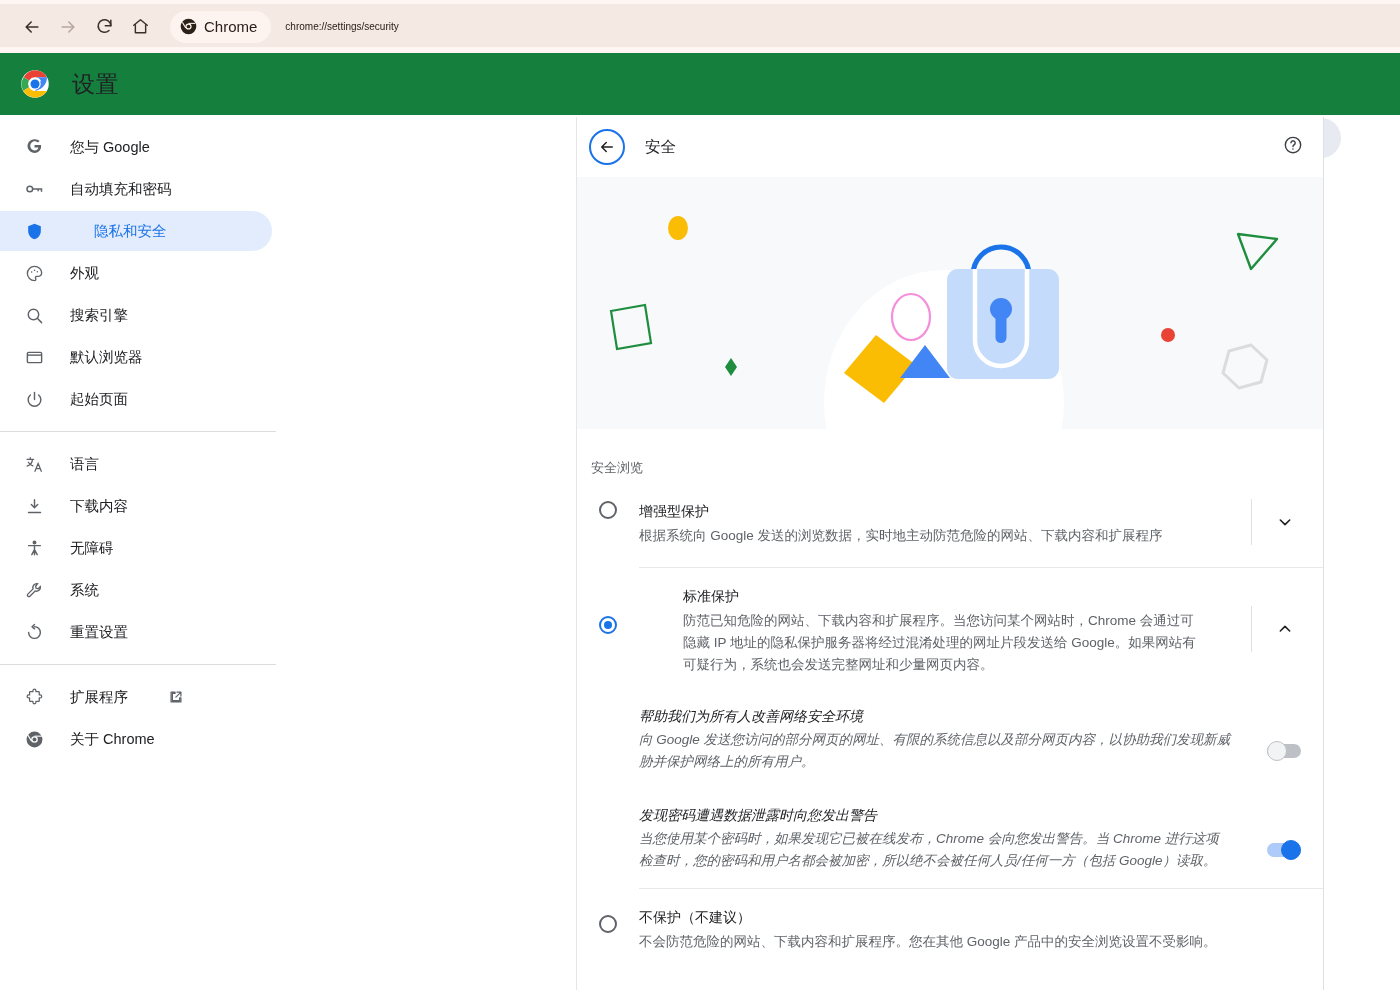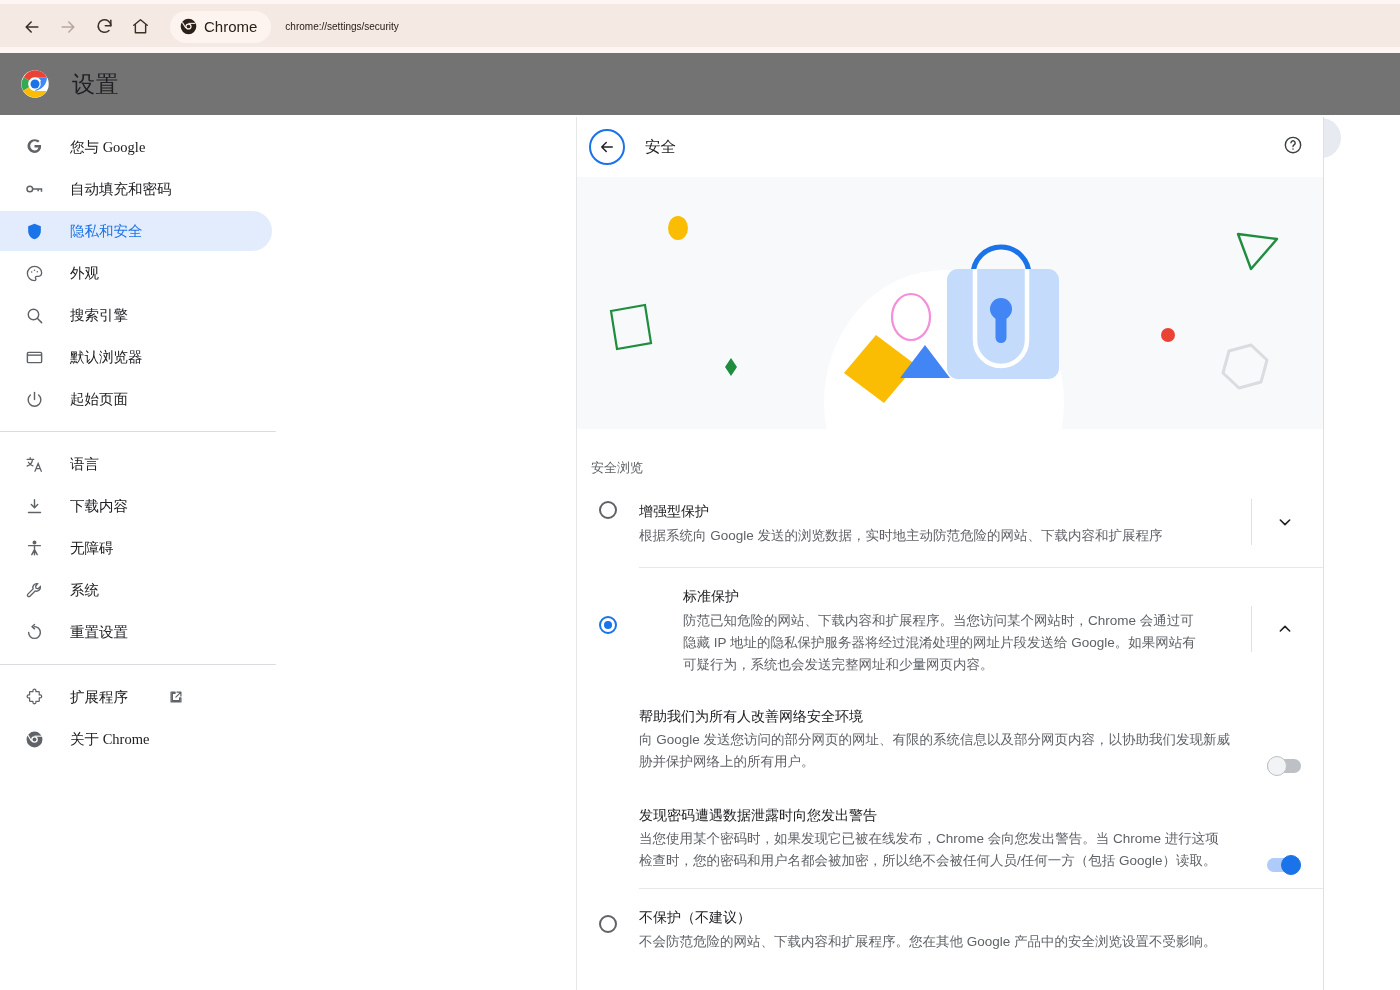--- a/index.html
+++ b/index.html
@@ -56,21 +56,21 @@
   .omnibox-url {
     font-size: 10px; color: #2b2119;
     margin-left: 14px; white-space: nowrap;
   }
 
   
   .settings-header {
     position: absolute; left: 0; top: 53px;
     width: 1400px; height: 62px;
     display: flex; align-items: center;
-    background: #737373;
+    background: #15803d;
   }
   .brand {
     display: flex; align-items: center; gap: 22px;
     padding-left: 20px; width: 576px;
   }
   .brand-title {
     font-size: 23px; color: #202124; font-weight: 400;
     letter-spacing: 0.5px;
   }
   .search-wrap {
@@ -98,34 +98,33 @@
   }
   .nav-item {
     display: flex; align-items: center;
     height: 40px;
     margin: 2px 0;
     padding-left: 24px;
     gap: 26px;
     border-radius: 0 20px 20px 0;
     width: 272px;
     cursor: pointer;
-    font-family: Liberation Serif, serif;
   }
   .nav-item .nav-icon {
     width: 20px; height: 20px;
     display: flex; align-items: center; justify-content: center;
     flex: 0 0 20px;
     color: #5f6368;
   }
   .nav-item .nav-label {
     font-size: 14.5px; color: #202124;
     white-space: nowrap;
   }
   .nav-item.selected { background: #e3ecfd; }
-  .nav-item.selected .nav-label { color: #1a73e8; }
+  .nav-item.selected .nav-label { color: #1a73e8; margin-left: 24px; }
   .nav-item.selected .nav-icon { color: #1a73e8; }
   .nav-divider {
     height: 1px; background: #dadce0;
     margin: 12px 0 12px 0; width: 276px;
   }
   .ext-link-icon { margin-left: 14px; color: #5f6368; display:flex; }
 
   
   .content {
     position: absolute; left: 576px; top: 117px;
@@ -208,23 +207,24 @@
     transform: translateY(-50%);
     width: 24px; height: 24px;
     display: flex; align-items: center; justify-content: center;
     cursor: pointer;
   }
   .hr {
     height: 1px; background: #e8e8e8;
     margin-left: 62px; margin-right: 0;
   }
   .sub-row {
-    display: flex; align-items: flex-end;
+    display: flex; align-items: center;
     padding: 16px 22px 16px 62px;
     position: relative;
+    font-style: italic;
   }
   .sub-text { flex: 1 1 auto; padding-right: 36px; }
   .sub-title { font-size: 14px; color: #202124; line-height: 20px; margin-bottom: 3px; }
   .sub-desc { font-size: 13.5px; color: #5f6368; line-height: 22px; }
   .toggle {
     width: 34px; height: 14px; border-radius: 7px;
     background: #bdc1c6; position: relative;
     flex: 0 0 34px; margin-top: 22px;
     cursor: pointer;
   }

